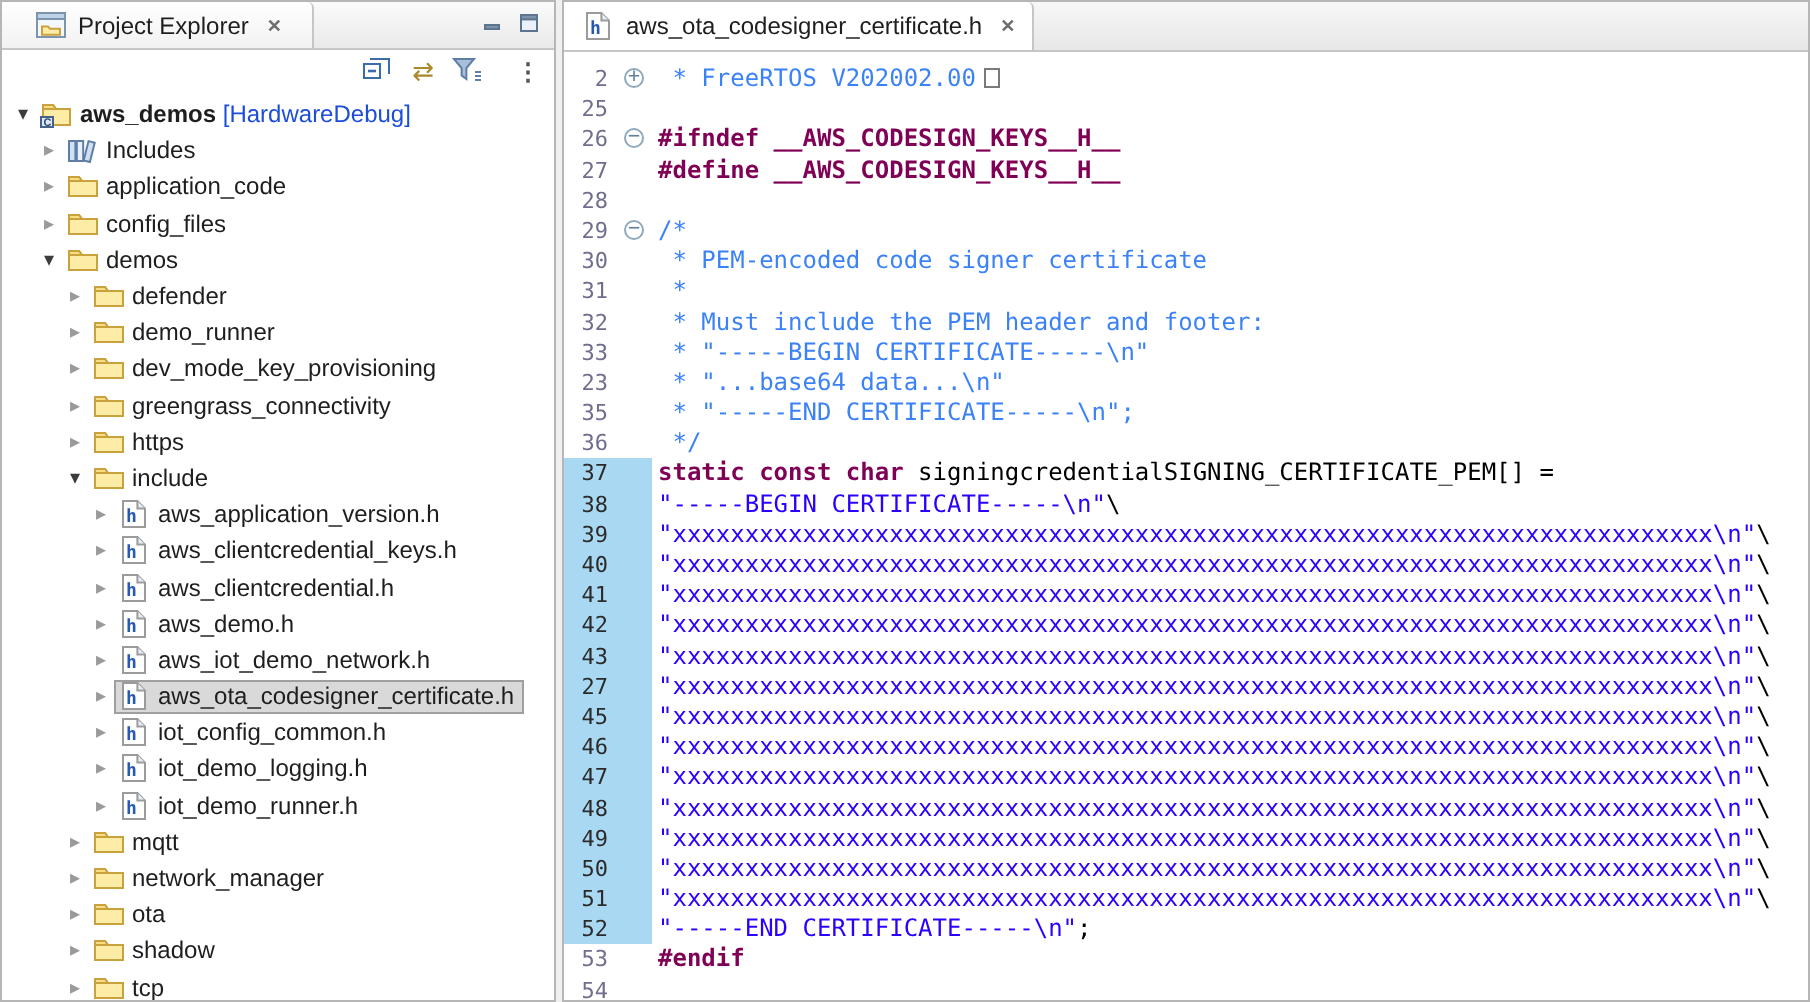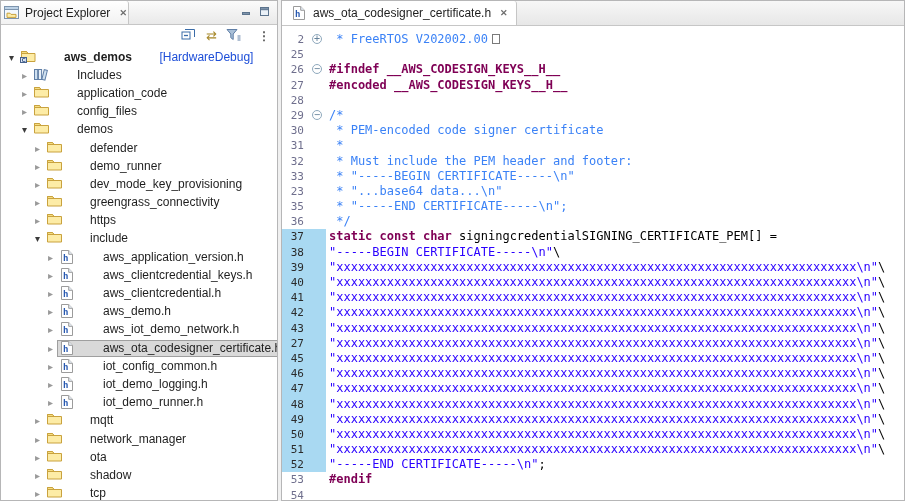--- a/index.html
+++ b/index.html
@@ -5,35 +5,35 @@
   * { box-sizing: border-box; }
   body { margin:0; width:905px; height:501px; overflow:hidden; background:#f0f0f0;
          font-family:"Liberation Sans", sans-serif; font-size:12px; color:#1e1e1e; }
   .workbench { display:flex; width:905px; height:501px; }
 
   
   .left-panel { width:278px; min-width:278px; height:100%; background:#fff;
                 border:1px solid #b6b6b7; display:flex; flex-direction:column; overflow:hidden; }
   .view-tabbar { height:24px; display:flex; align-items:stretch;
                  background:linear-gradient(#fbfbfb,#e9e9e9); border-bottom:1px solid #c6c6c6; }
-  .view-tab { display:flex; align-items:center; gap:5px; padding:0 1px;
+  .view-tab { display:flex; align-items:center; gap:5px; padding:0 15px;
               background:linear-gradient(#ffffff,#f2f2f2); border-right:1px solid #c6c6c6;
               border-top-right-radius:3px; white-space:nowrap; }
   .panel-buttons { margin-left:auto; display:flex; align-items:center; gap:7px; padding-right:7px; }
   .tab-close { font-size:9px; color:#6e6e6e; font-weight:bold; margin-left:4px; cursor:default; }
 
   .view-toolbar { height:21px; background:#fff; display:flex; justify-content:flex-end;
                   align-items:center; gap:9px; padding-right:8px; }
   .kebab { font-size:12px; font-weight:bold; color:#555; margin-left:8px; letter-spacing:-1px; }
 
   .tree { flex:1; overflow:hidden; padding-top:2px; }
   .tree-row { height:18.2px; display:flex; align-items:center; white-space:nowrap; }
   .tree-arrow { width:13px; min-width:13px; text-align:center; font-size:10px; color:#9a9a9a; }
   .tree-arrow.expanded { color:#3c3c3c; }
-  .row-content { display:flex; align-items:flex-start; height:17px; padding:0 4px 0 0; border:1px solid transparent;gap:24px; }
+  .row-content { display:flex; align-items:center; height:17px; padding:0 4px 0 0; border:1px solid transparent; }
   .tree-row.selected .row-content { background:#d9d9d9; border:1px solid #9f9f9f; }
   .tree-icon { width:18px; min-width:18px; display:flex; justify-content:center; align-items:center; }
   .tree-label { padding-left:3px; }
   .bold { font-weight:bold; }
   .decorator { color:#1d4ed8; font-weight:normal; white-space:pre; }
 
   .sash { width:3px; background:#f0f0f0; }
 
   
   .editor-panel { flex:1; background:#fff; border:1px solid #b6b6b7; display:flex;
@@ -455,21 +455,21 @@
         <div class="code-line">
           <span class="ln">26</span>
           <span class="fold">
             <span class="fold-circle">−</span>
           </span>
           <span class="code"><span class="seg-k">#ifndef __AWS_CODESIGN_KEYS__H__</span></span>
         </div>
         <div class="code-line">
           <span class="ln">27</span>
           <span class="fold"></span>
-          <span class="code"><span class="seg-k">#encoded __AWS_CODESIGN_KEYS__H__</span></span>
+          <span class="code"><span class="seg-k">#define __AWS_CODESIGN_KEYS__H__</span></span>
         </div>
         <div class="code-line">
           <span class="ln">28</span>
           <span class="fold"></span>
           <span class="code"></span>
         </div>
         <div class="code-line">
           <span class="ln">29</span>
           <span class="fold">
             <span class="fold-circle">−</span>

